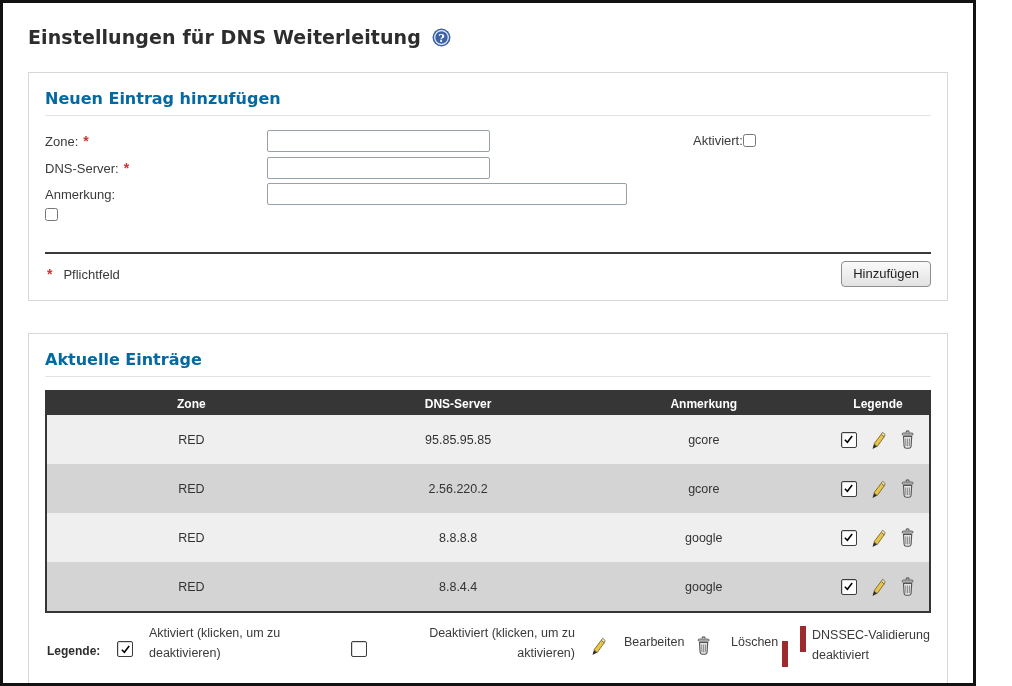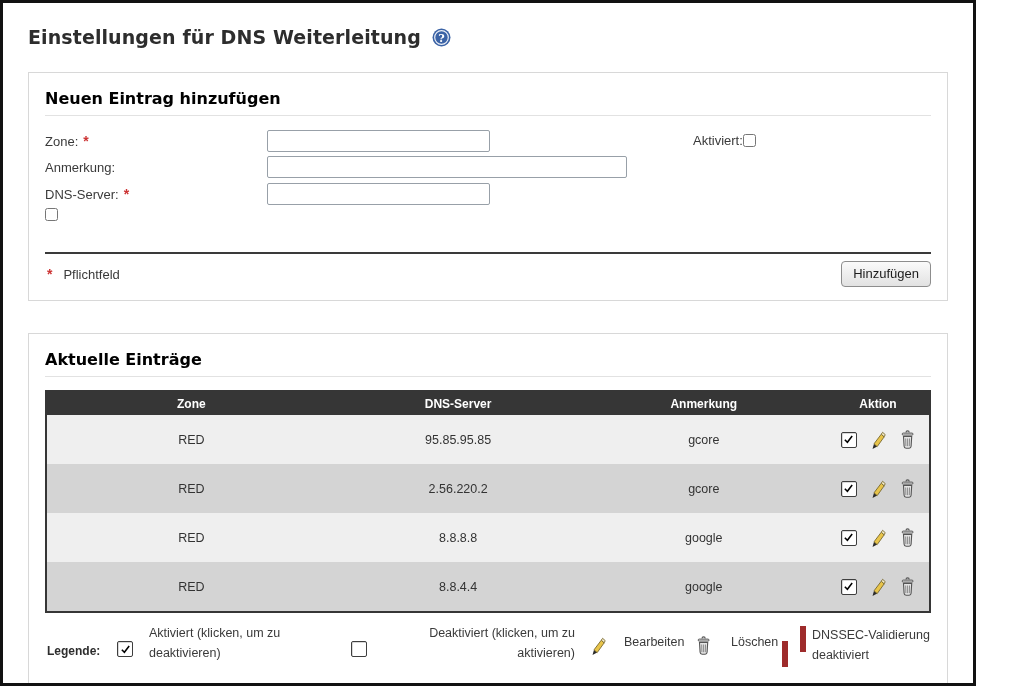--- a/index.html
+++ b/index.html
@@ -12,21 +12,21 @@
   
   .page-header { display:flex; align-items:center; gap:11px; margin:23px 25px 0 25px; }
   .page-title { font-size:19px; font-weight:bold; color:#2d2d2d; letter-spacing:0.1px;
                 font-family:"DejaVu Sans","Liberation Sans",sans-serif; }
   .help-icon { display:inline-flex; cursor:pointer; }
 
   
   .panel { margin:0 25px; border:1px solid #d8d8d8; padding:14px 16px 13px 16px; background:#fff; }
   .panel-add { margin-top:24px; }
   .panel-entries { margin-top:32px; }
-  .section-title { font-size:16px; font-weight:bold; color:#000000; margin:2px 0 7px 0;
+  .section-title { font-size:16px; font-weight:bold; color:#0369a1; margin:2px 0 7px 0;
                    font-family:"DejaVu Sans","Liberation Sans",sans-serif; }
   hr.light { border:none; border-top:1px solid #e2e2e2; margin:0 0 13px 0; }
   hr.dark  { border:none; border-top:2px solid #3a3a3a; margin:21px 0 0 0; }
 
   
   .form-area { position:relative; }
   .form-row { display:flex; align-items:center; margin-bottom:3px; min-height:23px;gap:33px; }
   .form-row.top { align-items:flex-start; }
   .form-label { flex:0 0 189px; font-size:13px; color:#3a3a3a; line-height:1.55; padding-top:2px; }
   .req { color:#cc3333; font-size:14px; margin-left:5px; font-weight:bold; }
@@ -85,26 +85,26 @@
   <div class="panel panel-add">
     <div class="section-title">Neuen Eintrag hinzufügen</div>
     <hr class="light">
 
     <div class="form-area">
       <div class="form-row">
         <span class="form-label"><span>Zone:</span><span class="req">*</span></span>
         <input class="text" type="text" value="" style="">
       </div>
       <div class="form-row">
+        <span class="form-label"><span>DNS-Server:</span><span class="req">*</span></span>
+        <input class="text" type="text" value="" style="">
+      </div>
+      <div class="form-row">
         <span class="form-label">Anmerkung:</span>
         <input class="text wide" type="text" value="" style="">
-      </div>
-      <div class="form-row">
-        <span class="form-label"><span>DNS-Server:</span><span class="req">*</span></span>
-        <input class="text" type="text" value="" style="">
       </div>
       <div class="form-row top">
         <input type="checkbox" class="dnssec-cb" style="">
       </div>
       <div class="enabled-box">
         <span>Aktiviert:</span>
         <input type="checkbox" style="">
       </div>
     </div>
 
@@ -121,21 +121,21 @@
   <div class="panel panel-entries">
     <div class="section-title">Aktuelle Einträge</div>
     <hr class="light">
 
     <table class="entries">
       <thead>
         <tr>
           <th class="col-zone">Zone</th>
           <th class="col-server">DNS-Server</th>
           <th class="col-remark">Anmerkung</th>
-          <th class="col-action">Aktion</th>
+          <th class="col-action">Legende</th>
         </tr>
       </thead>
       <tbody>
         <tr class="row-odd">
           <td>RED</td>
           <td>95.85.95.85</td>
           <td>gcore</td>
           <td>
               <div class="actions">
             <span class="cbx icon-btn">

